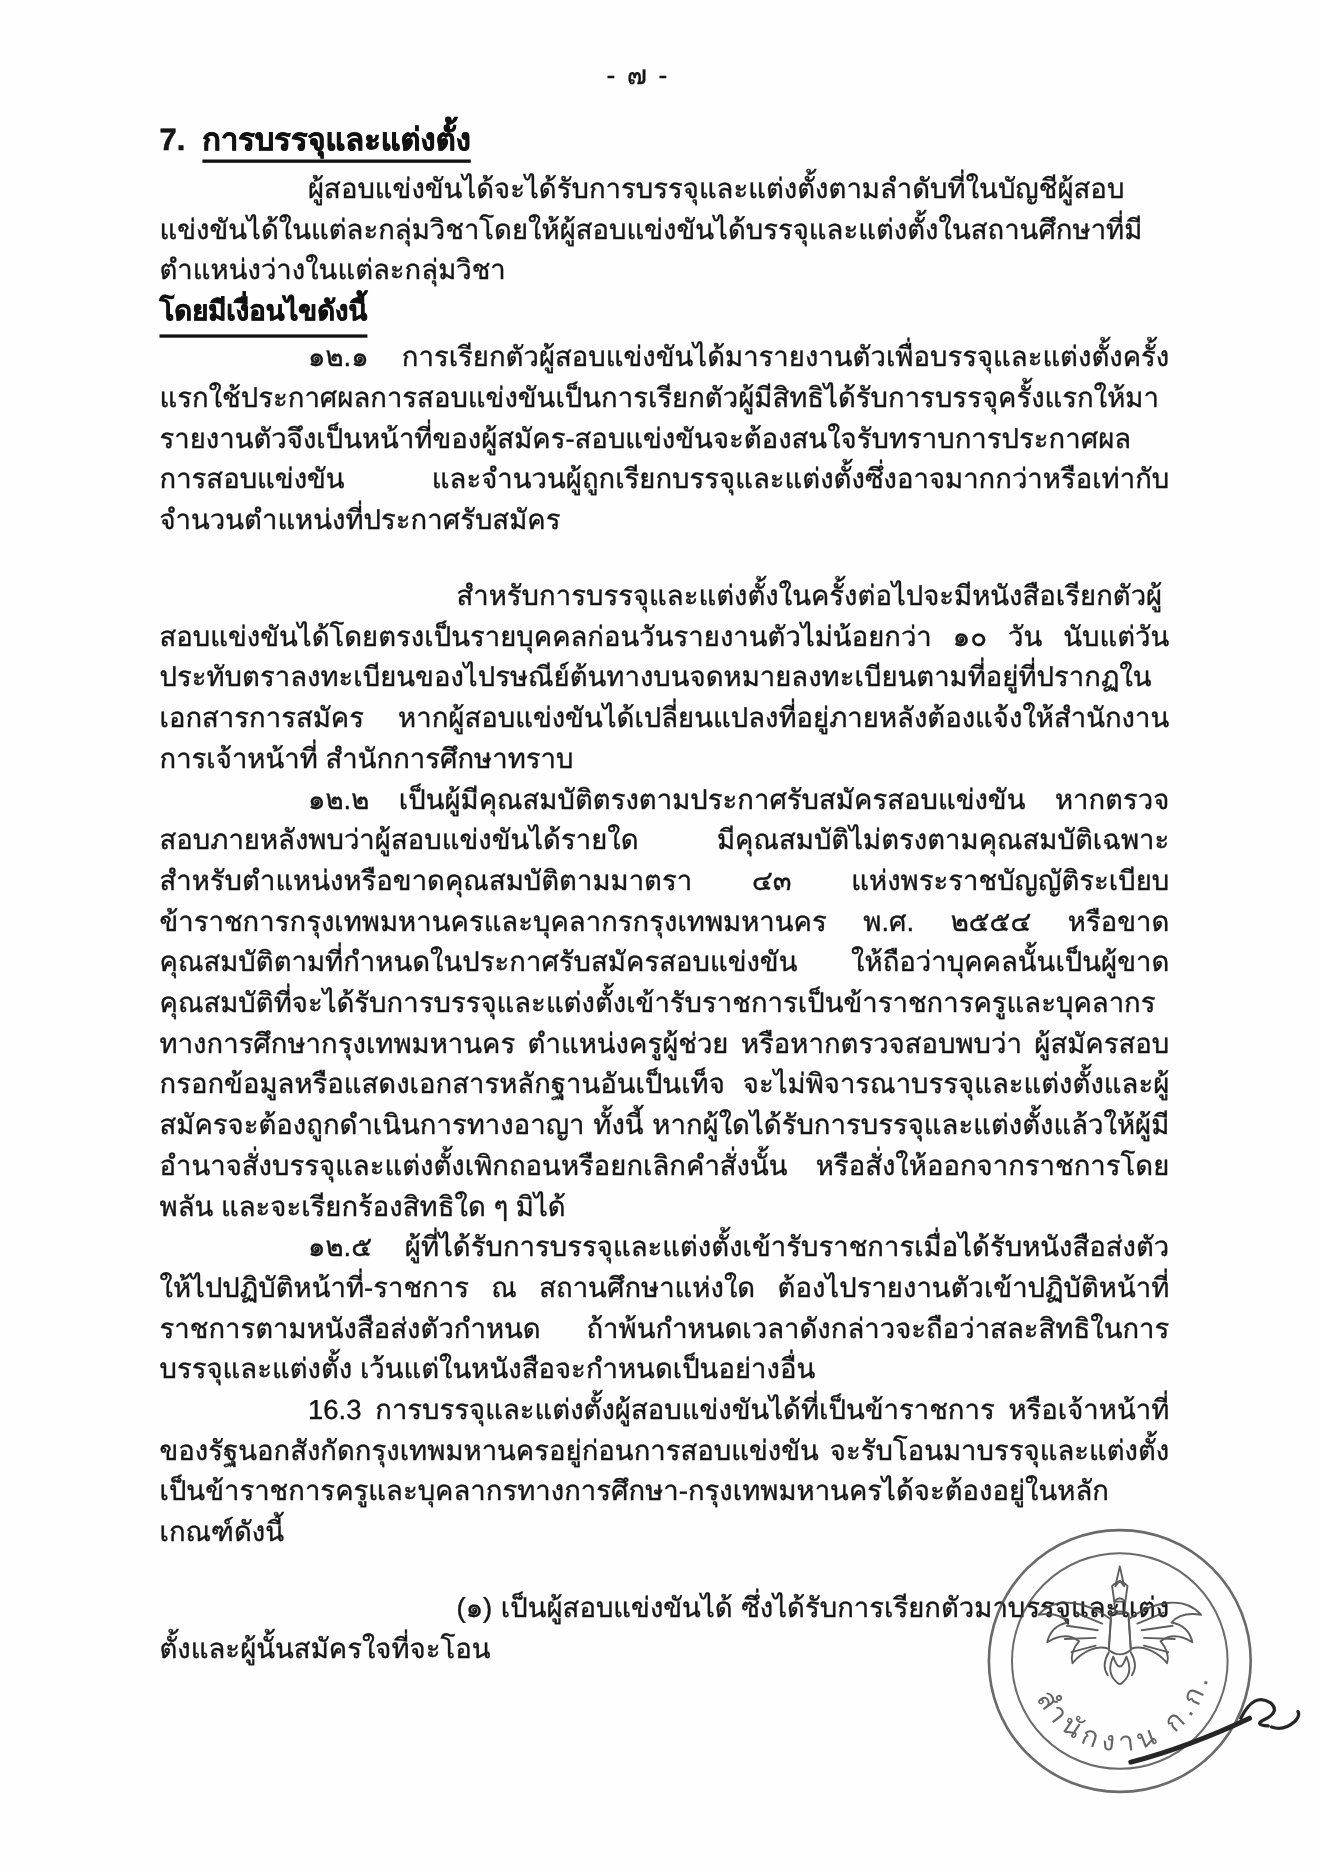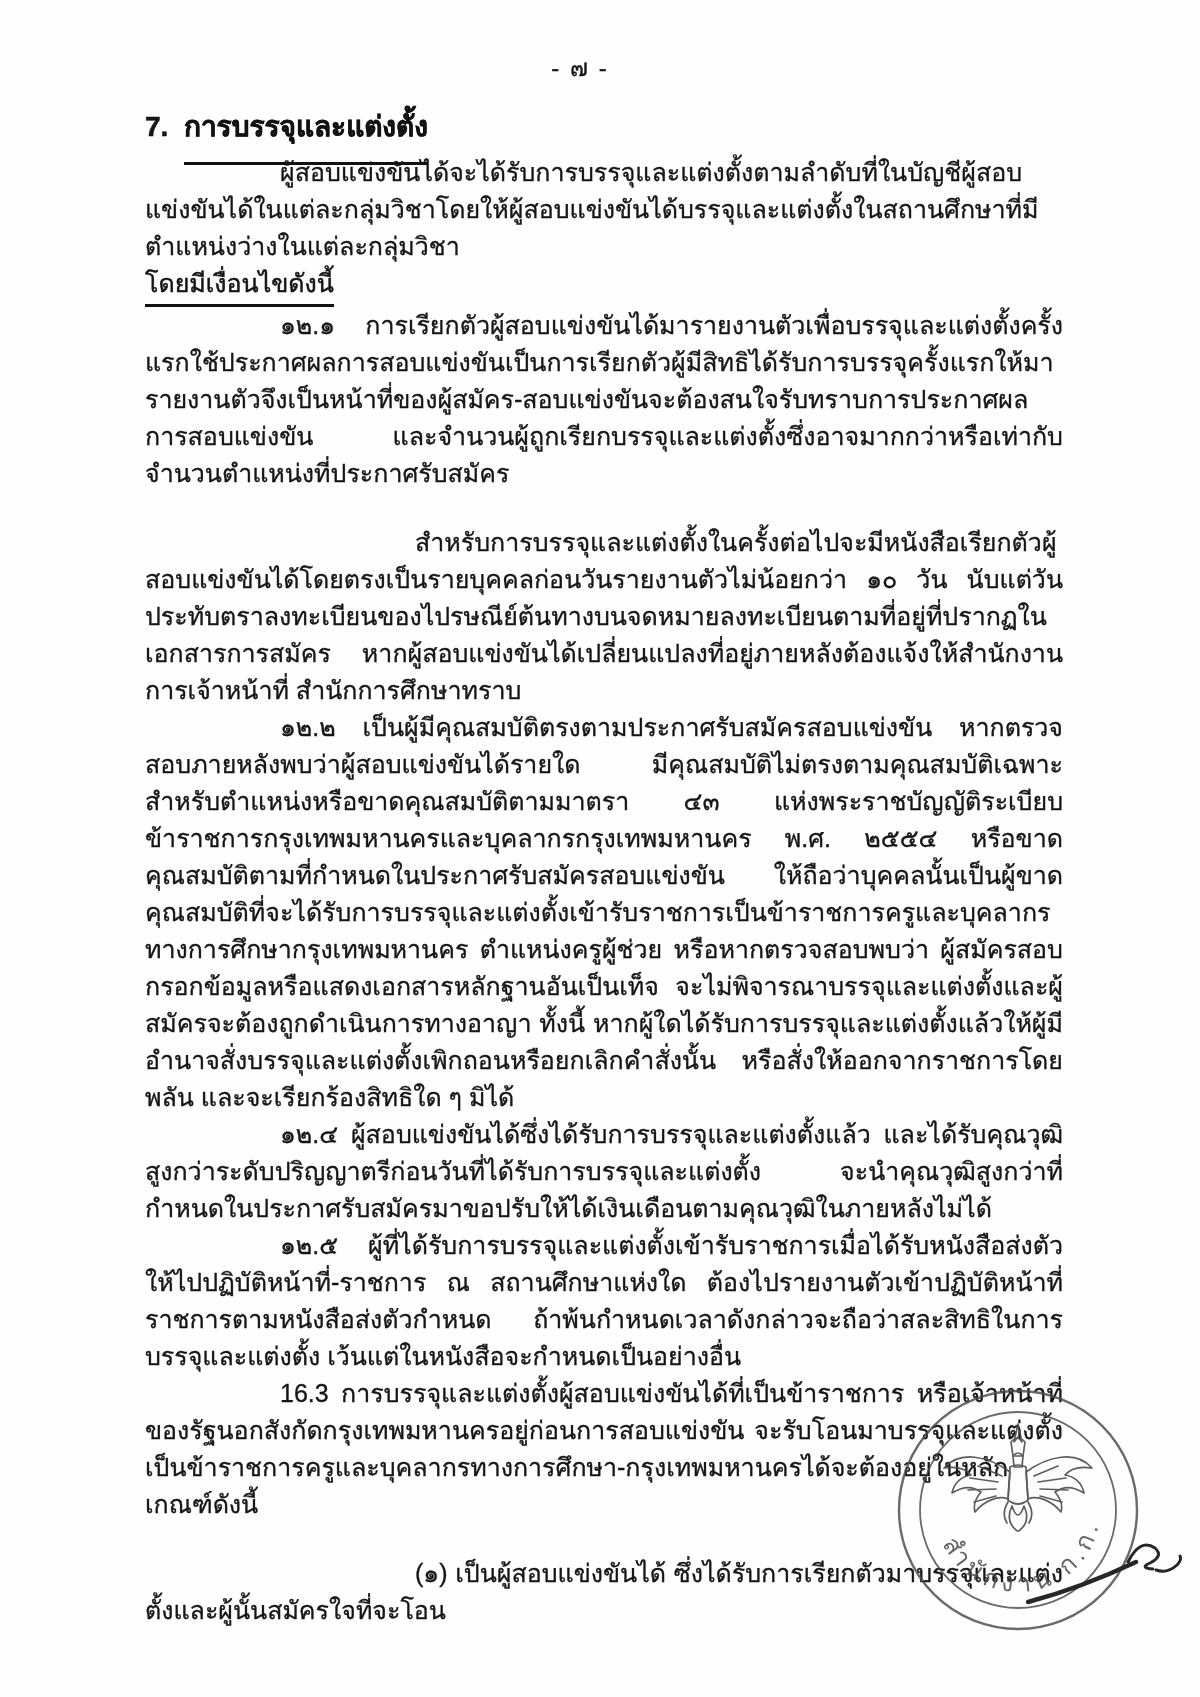--- a/index.html
+++ b/index.html
@@ -15,26 +15,26 @@
   .content{
     position:absolute;left:145px;top:106px;width:918px;
     font-size:25px;line-height:37px;text-align:justify;
     -webkit-text-stroke:0.35px #161616;
     word-break:break-word;overflow-wrap:anywhere;
   }
   .doc-heading{
     font-size:28px;font-weight:bold;line-height:42px;margin:0 0 6px 0;
     -webkit-text-stroke:0.5px #111;text-align:left;
   }
-  .doc-heading .title-underline{border-bottom:3px solid #111;padding-bottom:20px;}
+  .doc-heading .title-underline{border-bottom:3px solid #111;padding-bottom:3px;}
   .para{margin:0;}
   .indent-l1{text-indent:135px;}
   .indent-l2{text-indent:270px;margin-top:32px;}
   .condition{
-    font-weight:normal;border-bottom:3px solid #111;display:inline-block;
+    font-weight:bold;border-bottom:3px solid #111;display:inline-block;
     padding-bottom:2px;-webkit-text-stroke:0.5px #111;
   }
   .stamp-wrap{position:absolute;left:840px;top:1370px;width:360px;height:327px;}
   .stamp-item-label{
     position:absolute;left:888px;top:1543px;font-size:26px;white-space:nowrap;
     -webkit-text-stroke:0.4px #1c1c1c;z-index:3;
   }
   .stamp-item-label .dots{letter-spacing:3px;}
   svg text{font-family:"Liberation Sans", sans-serif;}
 </style>
@@ -48,21 +48,20 @@
   <div class="content">
 
     <div class="doc-heading"><span>7.</span>&nbsp;&nbsp;<span class="title-underline">การบรรจุและแต่งตั้ง</span></div>
 
     <p class="para indent-l1">ผู้สอบแข่งขันได้จะได้รับการบรรจุและแต่งตั้งตามลำดับที่ในบัญชีผู้สอบแข่งขันได้ในแต่ละกลุ่มวิชาโดยให้ผู้สอบแข่งขันได้บรรจุและแต่งตั้งในสถานศึกษาที่มีตำแหน่งว่างในแต่ละกลุ่มวิชา</p>
     <p class="para"><span class="condition">โดยมีเงื่อนไขดังนี้</span></p>
 
     <p class="para indent-l1">๑๒.๑ การเรียกตัวผู้สอบแข่งขันได้มารายงานตัวเพื่อบรรจุและแต่งตั้งครั้งแรกใช้ประกาศผลการสอบแข่งขันเป็นการเรียกตัวผู้มีสิทธิได้รับการบรรจุครั้งแรกให้มารายงานตัวจึงเป็นหน้าที่ของผู้สมัคร-สอบแข่งขันจะต้องสนใจรับทราบการประกาศผลการสอบแข่งขัน และจำนวนผู้ถูกเรียกบรรจุและแต่งตั้งซึ่งอาจมากกว่าหรือเท่ากับจำนวนตำแหน่งที่ประกาศรับสมัคร</p>
     <p class="para indent-l2">สำหรับการบรรจุและแต่งตั้งในครั้งต่อไปจะมีหนังสือเรียกตัวผู้สอบแข่งขันได้โดยตรงเป็นรายบุคคลก่อนวันรายงานตัวไม่น้อยกว่า ๑๐ วัน นับแต่วันประทับตราลงทะเบียนของไปรษณีย์ต้นทางบนจดหมายลงทะเบียนตามที่อยู่ที่ปรากฏในเอกสารการสมัคร หากผู้สอบแข่งขันได้เปลี่ยนแปลงที่อยู่ภายหลังต้องแจ้งให้สำนักงานการเจ้าหน้าที่ สำนักการศึกษาทราบ</p>
     <p class="para indent-l1">๑๒.๒ เป็นผู้มีคุณสมบัติตรงตามประกาศรับสมัครสอบแข่งขัน หากตรวจสอบภายหลังพบว่าผู้สอบแข่งขันได้รายใด มีคุณสมบัติไม่ตรงตามคุณสมบัติเฉพาะสำหรับตำแหน่งหรือขาดคุณสมบัติตามมาตรา ๔๓ แห่งพระราชบัญญัติระเบียบข้าราชการกรุงเทพมหานครและบุคลากรกรุงเทพมหานคร พ.ศ. ๒๕๕๔ หรือขาดคุณสมบัติตามที่กำหนดในประกาศรับสมัครสอบแข่งขัน ให้ถือว่าบุคคลนั้นเป็นผู้ขาดคุณสมบัติที่จะได้รับการบรรจุและแต่งตั้งเข้ารับราชการเป็นข้าราชการครูและบุคลากรทางการศึกษากรุงเทพมหานคร ตำแหน่งครูผู้ช่วย หรือหากตรวจสอบพบว่า ผู้สมัครสอบกรอกข้อมูลหรือแสดงเอกสารหลักฐานอันเป็นเท็จ จะไม่พิจารณาบรรจุและแต่งตั้งและผู้สมัครจะต้องถูกดำเนินการทางอาญา ทั้งนี้ หากผู้ใดได้รับการบรรจุและแต่งตั้งแล้วให้ผู้มีอำนาจสั่งบรรจุและแต่งตั้งเพิกถอนหรือยกเลิกคำสั่งนั้น หรือสั่งให้ออกจากราชการโดยพลัน และจะเรียกร้องสิทธิใด ๆ มิได้</p>
-    <p class="para indent-l1">๑๒.๔ ผู้สอบแข่งขันได้ซึ่งได้รับการบรรจุและแต่งตั้งแล้ว และได้รับคุณวุฒิสูงกว่าระดับปริญญาตรีก่อนวันที่ได้รับการบรรจุและแต่งตั้ง จะนำคุณวุฒิสูงกว่าที่กำหนดในประกาศรับสมัครมาขอปรับให้ได้เงินเดือนตามคุณวุฒิในภายหลังไม่ได้</p>
     <p class="para indent-l1">๑๒.๕ ผู้ที่ได้รับการบรรจุและแต่งตั้งเข้ารับราชการเมื่อได้รับหนังสือส่งตัวให้ไปปฏิบัติหน้าที่-ราชการ ณ สถานศึกษาแห่งใด ต้องไปรายงานตัวเข้าปฏิบัติหน้าที่ราชการตามหนังสือส่งตัวกำหนด ถ้าพ้นกำหนดเวลาดังกล่าวจะถือว่าสละสิทธิในการบรรจุและแต่งตั้ง เว้นแต่ในหนังสือจะกำหนดเป็นอย่างอื่น</p>
     <p class="para indent-l1">16.3 การบรรจุและแต่งตั้งผู้สอบแข่งขันได้ที่เป็นข้าราชการ หรือเจ้าหน้าที่ของรัฐนอกสังกัดกรุงเทพมหานครอยู่ก่อนการสอบแข่งขัน จะรับโอนมาบรรจุและแต่งตั้งเป็นข้าราชการครูและบุคลากรทางการศึกษา-กรุงเทพมหานครได้จะต้องอยู่ในหลักเกณฑ์ดังนี้</p>
     <p class="para indent-l2">(๑) เป็นผู้สอบแข่งขันได้ ซึ่งได้รับการเรียกตัวมาบรรจุและแต่งตั้งและผู้นั้นสมัครใจที่จะโอน</p>
 
   </div>
 
   <div class="stamp-wrap">
     <svg width="360" height="327" viewBox="0 0 360 327">
       <g opacity="0.82">
         <circle cx="178" cy="140" r="119" fill="none" stroke="#4a4a4a" stroke-width="2.4"></circle>

